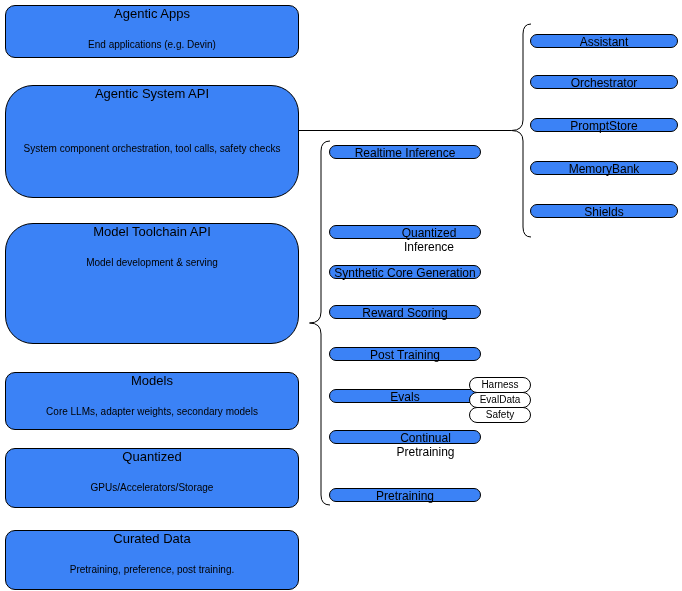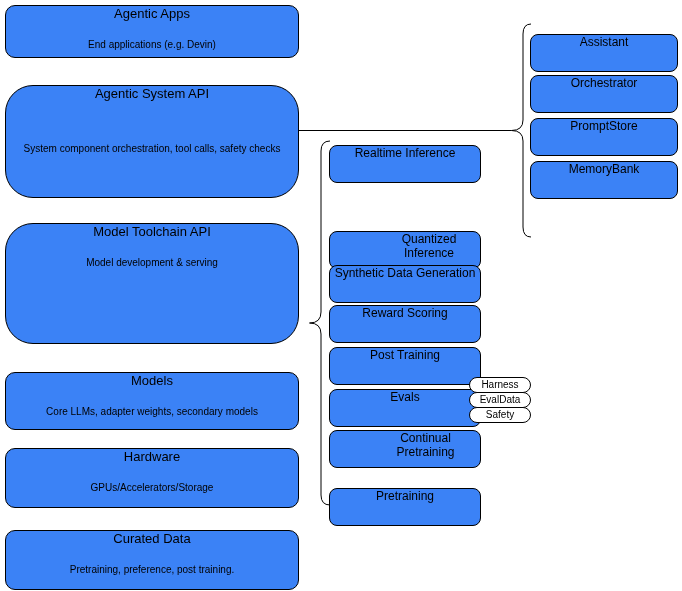--- a/index.html
+++ b/index.html
@@ -43,21 +43,21 @@
   }
   .layer-box .subtitle {
     font-size: 10px;
     line-height: 13px;
     margin-top: 16px;
   }
   .small-box {
     font-size: 12px;
     line-height: 14px;
     border-radius: 8px;
-    height: 38px;
+    height: 14px;
   }
   .mid-box {
     left: 329px;
     width: 152px;
   }
   .right-box {
     left: 530px;
     width: 148px;
   }
   .pill {
@@ -102,37 +102,37 @@
     <div class="title">Model Toolchain API</div>
     <div class="subtitle">Model development &amp; serving</div>
   </div>
 
   <div class="node layer-box" style="top:372px;height:58px;border-radius:10px;">
     <div class="title">Models</div>
     <div class="subtitle">Core LLMs, adapter weights, secondary models</div>
   </div>
 
   <div class="node layer-box" style="top:448px;height:60px;border-radius:10px;">
-    <div class="title">Hardware</div>
+    <div class="title">Quantized</div>
     <div class="subtitle">GPUs/Accelerators/Storage</div>
   </div>
 
   <div class="node layer-box" style="top:530px;height:60px;border-radius:10px;">
     <div class="title">Curated Data</div>
     <div class="subtitle">Pretraining, preference, post training.</div>
   </div>
 
   <div class="node small-box mid-box" style="top:145px;">
     <span>Realtime Inference</span>
   </div>
-  <div class="node small-box mid-box" style="top:231px;padding-left:48px;">
+  <div class="node small-box mid-box" style="top:225px;padding-left:48px;">
     <span>Quantized Inference</span>
   </div>
   <div class="node small-box mid-box" style="top:265px;">
-    <span>Synthetic Data Generation</span>
+    <span>Synthetic Core Generation</span>
   </div>
   <div class="node small-box mid-box" style="top:305px;">
     <span>Reward Scoring</span>
   </div>
   <div class="node small-box mid-box" style="top:347px;">
     <span>Post Training</span>
   </div>
   <div class="node small-box mid-box" style="top:389px;">
     <span>Evals</span>
   </div>
@@ -158,14 +158,17 @@
   </div>
   <div class="node small-box right-box" style="top:75px;">
     <span>Orchestrator</span>
   </div>
   <div class="node small-box right-box" style="top:118px;">
     <span>PromptStore</span>
   </div>
   <div class="node small-box right-box" style="top:161px;">
     <span>MemoryBank</span>
   </div>
+  <div class="node small-box right-box" style="top:204px;">
+    <span>Shields</span>
+  </div>
 
 </div>
 
 </body></html>

